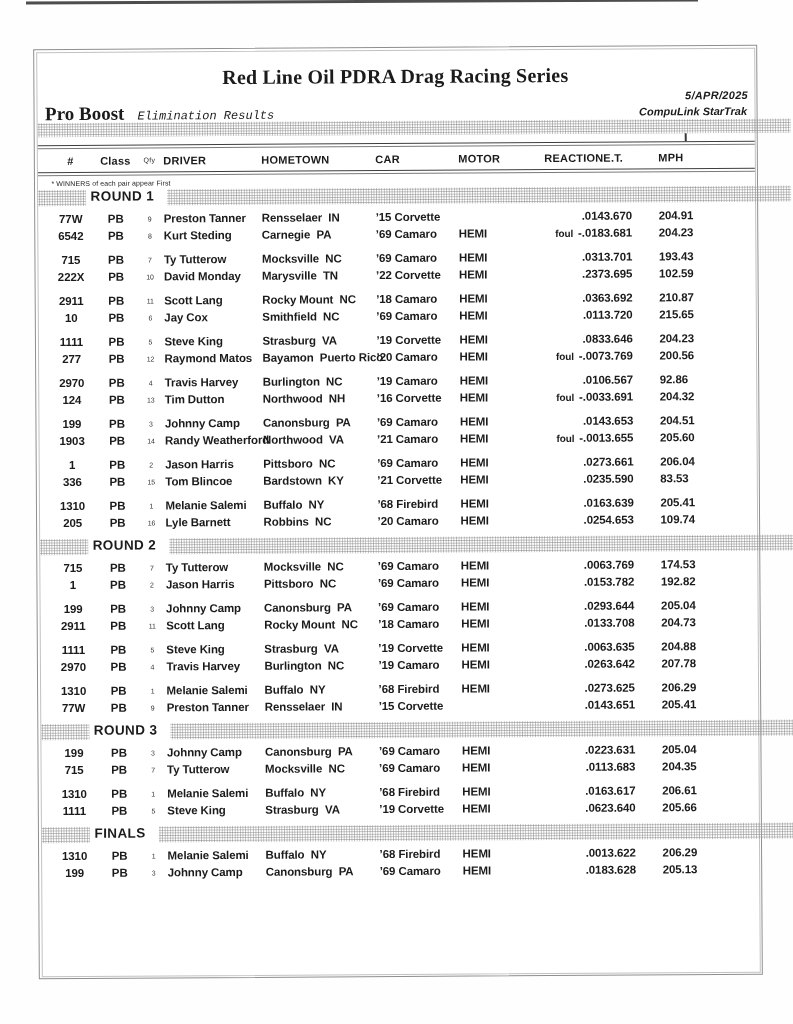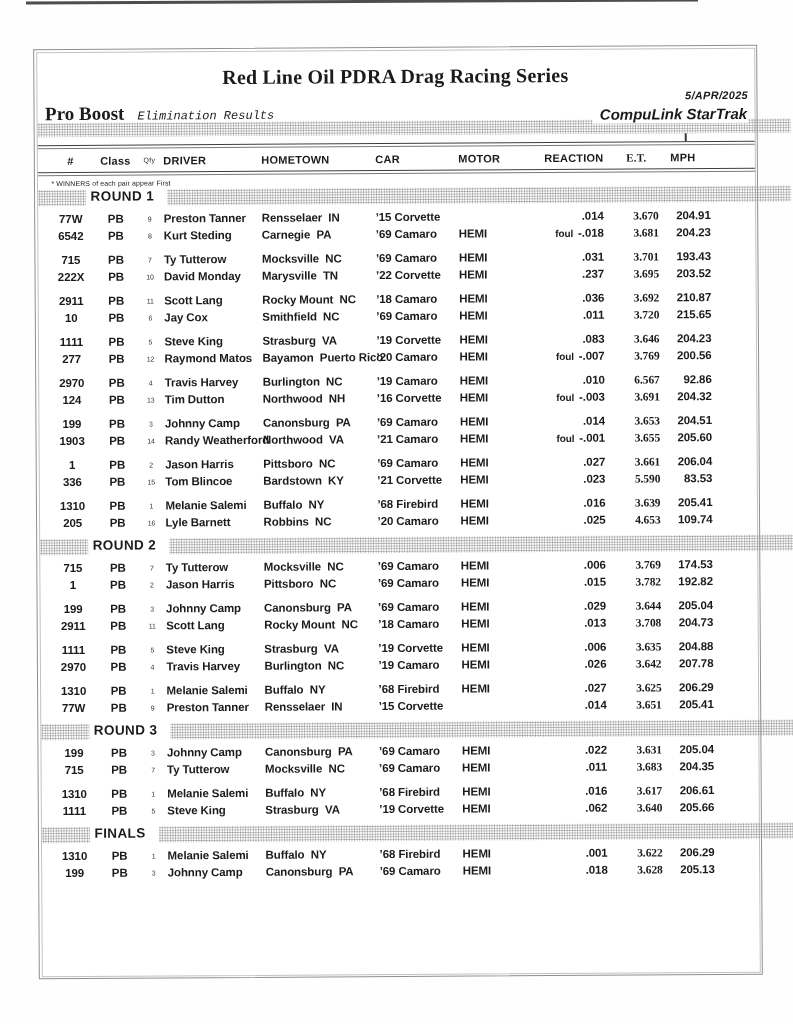--- a/index.html
+++ b/index.html
@@ -15,33 +15,33 @@
        font-size:20px;font-weight:bold;letter-spacing:0.2px;}
   .subheader{position:relative;height:46px;margin-top:6px;}
   .band{background-image:radial-gradient(circle,#9d9d9d 0.8px,rgba(0,0,0,0) 1px);
        background-size:2.6px 2.6px;}
   .band-sub{position:absolute;left:-8px;right:-44px;top:27px;height:14px;}
   .class-line{position:relative;z-index:1;display:flex;align-items:baseline;gap:13px;padding-top:7px;}
   .class-name{font-family:"Liberation Serif",serif;font-size:19px;font-weight:bold;}
   .subtitle{font-family:Liberation Mono, monospace;font-style:italic;font-size:12px;}
   .date-block{position:absolute;right:-2px;top:-3px;z-index:2;text-align:right;font-style:italic;}
   .date{font-size:11px;font-weight:bold;letter-spacing:0.3px;}
-  .timing{font-size:15px;font-weight:bold;background:#fff;padding:1px 1px 1px 7px;margin-top:3px;}
+  .timing{font-size:11px;font-weight:bold;background:#fff;padding:1px 1px 1px 7px;margin-top:3px;}
   .tick{position:absolute;right:60px;top:41px;width:1.5px;height:8px;background:#3a3a3a;z-index:3;}
   .rule-heavy{height:2px;border-top:1.5px solid #3f3f3f;border-bottom:1px solid #7a7a7a;margin:3px -8px 0;}
   .thead{display:grid;grid-template-columns:50px 40px 28px 98px 114px 83px 75px 70px 55px 52px;
        padding:6px 0 4px;font-size:11px;font-weight:bold;letter-spacing:0.2px;}
   .rule2{margin-top:1px;}
   .tcell{white-space:pre;}
   .c-num{text-align:center;}
   .c-cls{text-align:center;}
   .c-qfy{text-align:center;font-size:7px;font-weight:normal;color:#2e2e2e;align-self:center;}
   .c-react{text-align:right;display:flex;justify-content:flex-end;align-items:baseline;}
-  .c-et{text-align:right;font-family:Liberation Serif, serif;}
-  .c-mph{text-align:right;}
+  .c-et{}
+  .c-mph{text-align:left;}
   .h-react{display:block;}
   .h-et{padding-right:12px;}
   .h-mph{padding-right:15px;}
   .footnote{font-size:7px;color:#222;margin:4px 0 1px 6px;letter-spacing:0.1px;}
   .round-section{margin-bottom:1px;}
   .round-band{position:relative;height:16px;margin:3px -44px 3px -8px;}
   .round-label{position:absolute;left:48px;top:-2px;background:#fff;padding:0 13px 1px 5px;
        font-size:13.5px;font-weight:bold;letter-spacing:0.4px;line-height:18px;}
   .pair{margin:5px 0 7px;}
   .trow{display:grid;grid-template-columns:50px 40px 28px 98px 114px 83px 75px 70px 55px 52px;
@@ -136,21 +136,21 @@
               <div class="trow">
                 <div class="tcell c-num">222X</div>
                 <div class="tcell c-cls">PB</div>
                 <div class="tcell c-qfy">10</div>
                 <div class="tcell c-driver">David Monday</div>
                 <div class="tcell c-home">Marysville  TN</div>
                 <div class="tcell c-car">’22 Corvette</div>
                 <div class="tcell c-motor">HEMI</div>
                 <div class="tcell c-react"><span>.237</span></div>
                 <div class="tcell c-et">3.695</div>
-                <div class="tcell c-mph">203.52</div>
+                <div class="tcell c-mph">102.59</div>
               </div>
             </div>
             <div class="pair">
               <div class="trow">
                 <div class="tcell c-num">2911</div>
                 <div class="tcell c-cls">PB</div>
                 <div class="tcell c-qfy">11</div>
                 <div class="tcell c-driver">Scott Lang</div>
                 <div class="tcell c-home">Rocky Mount  NC</div>
                 <div class="tcell c-car">’18 Camaro</div>

